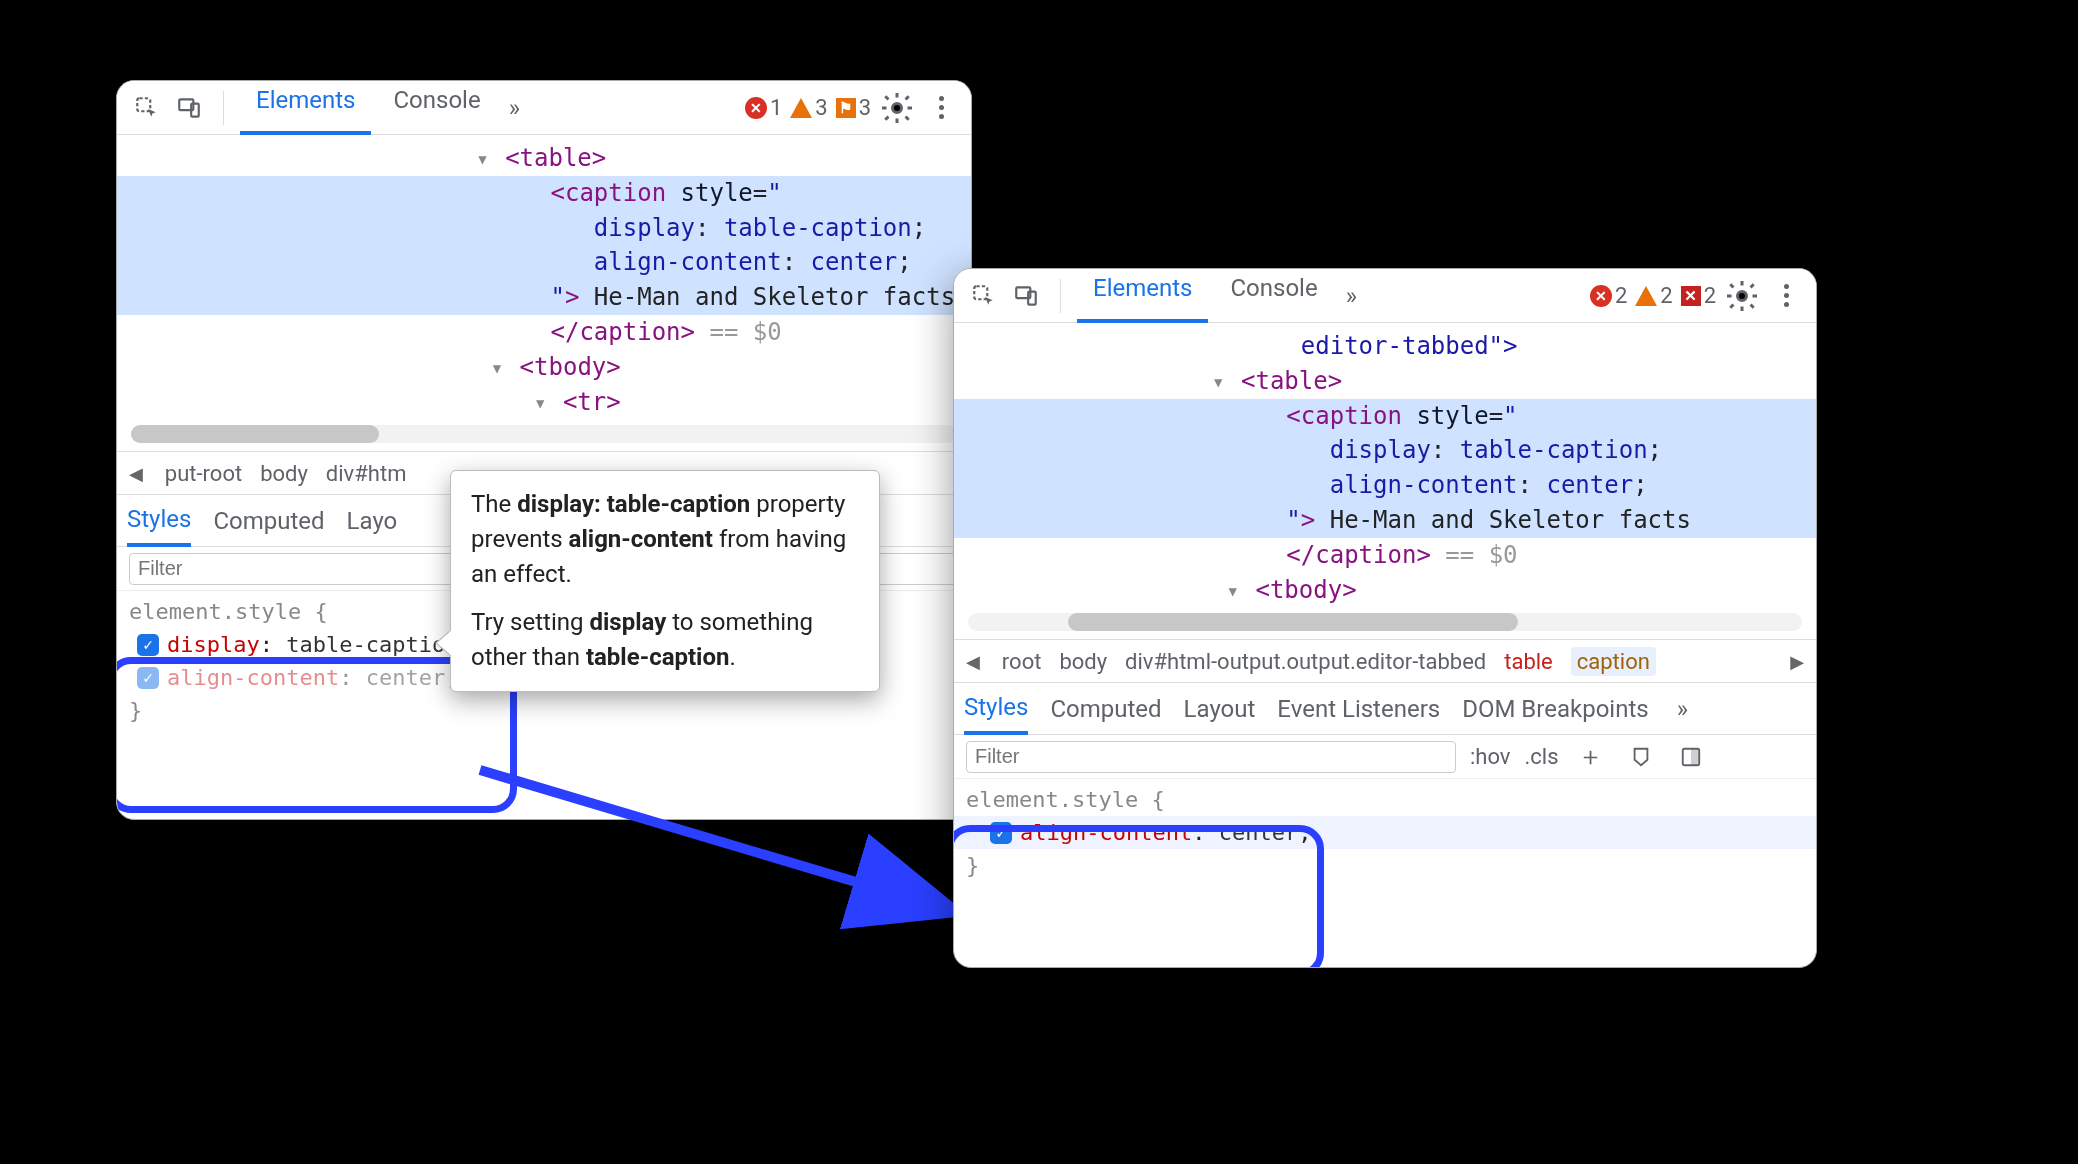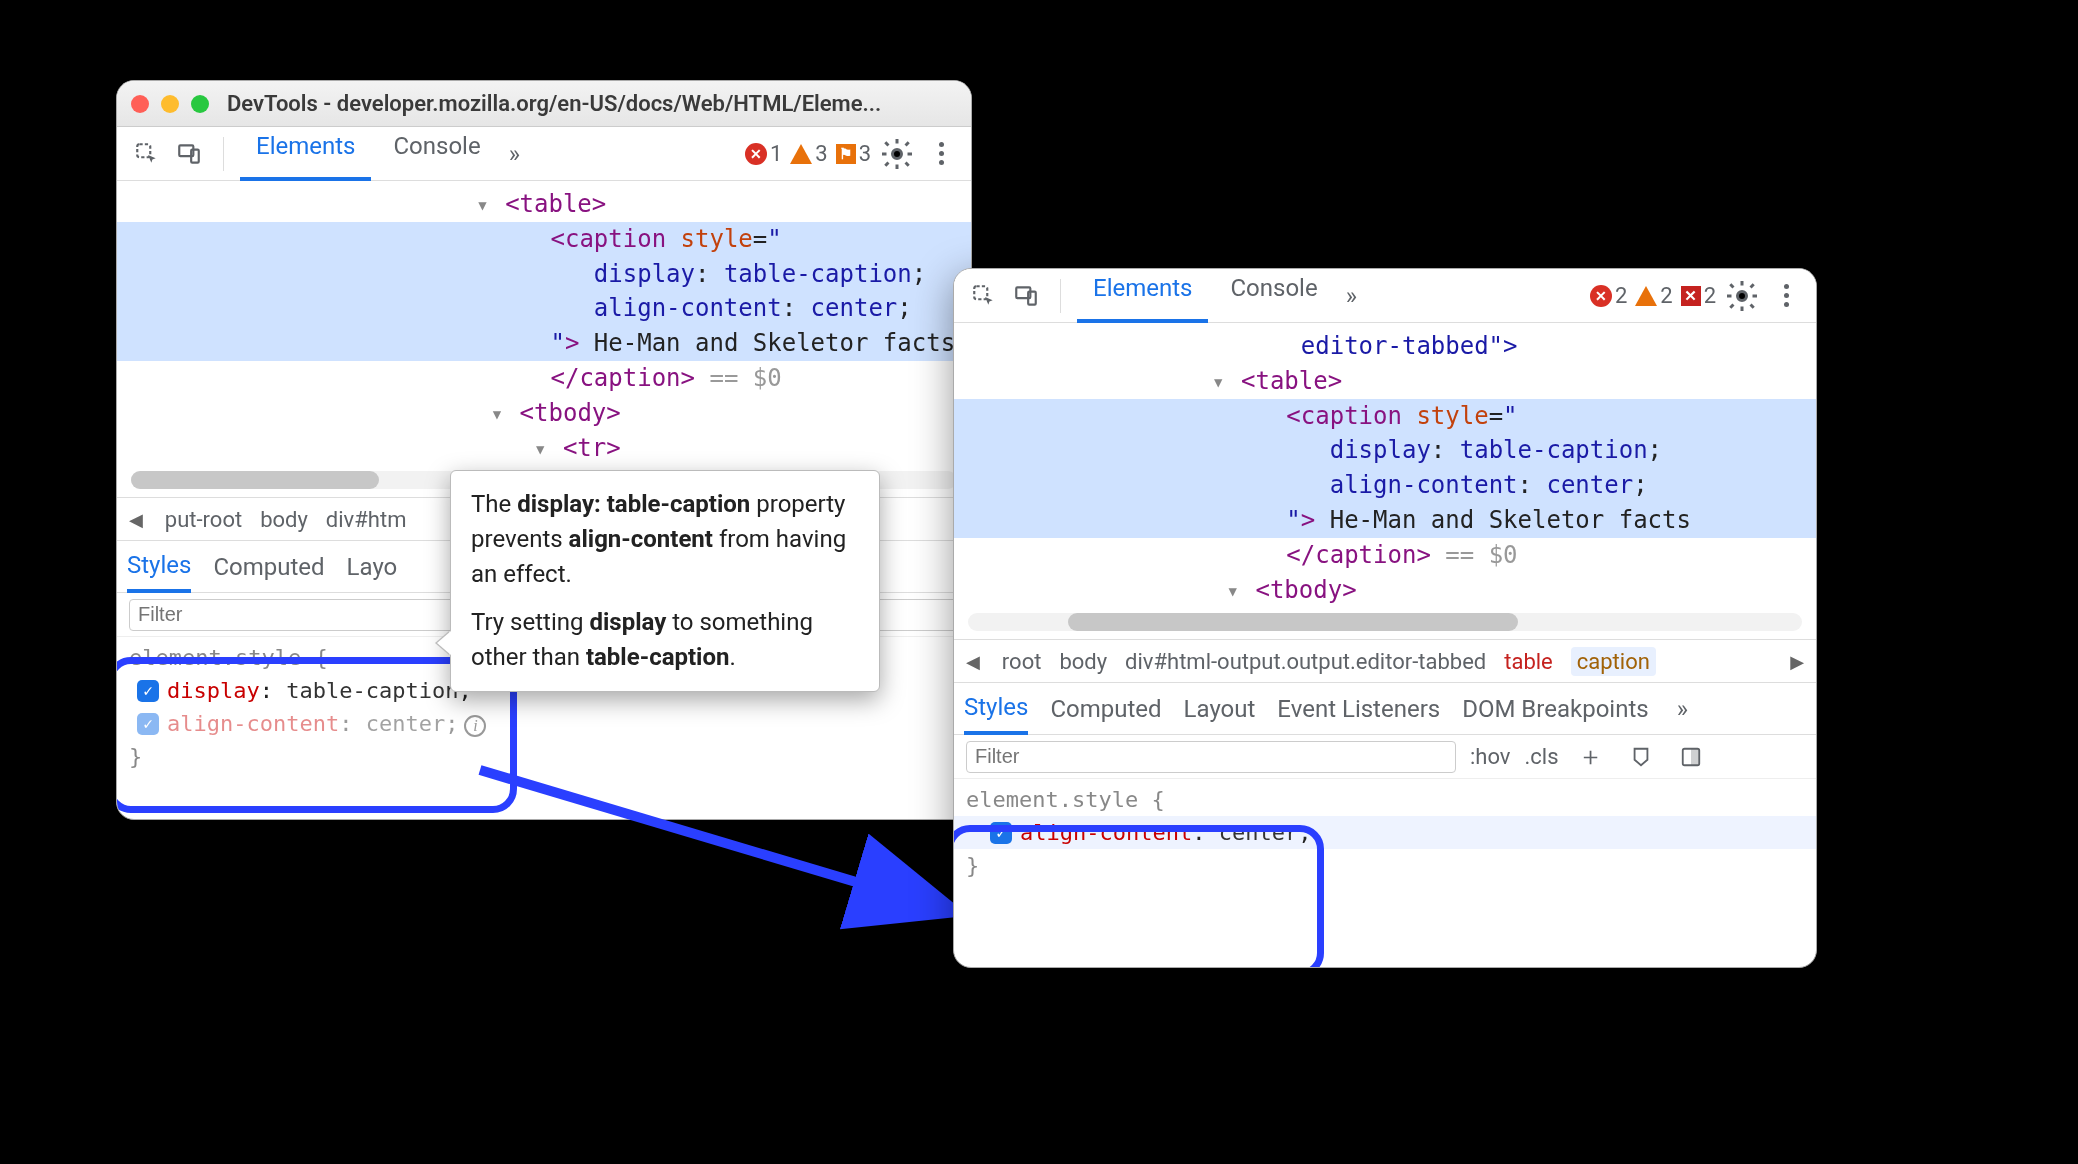--- a/index.html
+++ b/index.html
@@ -118,21 +118,21 @@
     font-family: Menlo, Monaco, Consolas, monospace;
     font-size: 24px;
     line-height: 1.45;
     padding: 6px 0 0 0;
     background: #fff;
   }
   .dom-line { white-space: pre; padding: 0 24px 0 0; }
   .selected-line { background: #cfe2ff; }
   .disclosure { color: #888; font-size: 14px; padding-right: 4px; display: inline-block; transform: translateY(-2px);}
   .tag-angle { color: #881280; }
-  .attr-name { color: #c2410c; }
+  .attr-name { color: #0f172a; }
   .attr-val { color: #1a1aa6; }
   .txt { color: #222; }
   .eqdollar { color: #999; }
   .str-punct { color: #1a1aa6; }
 
   .hscroll {
     height: 18px;
     margin: 6px 14px 8px 14px;
     background: #f2f2f2;
     border-radius: 10px;
@@ -263,28 +263,20 @@
   }
   .arrow-line {
     position: absolute;
     pointer-events: none;
   }
 </style>
 </head>
 <body>
 
 <div class="window" style="left:116px; top:80px; width:856px; height:740px;">
-  <div class="titlebar">
-    <div class="traffic">
-      <div class="dot red"></div>
-      <div class="dot yellow"></div>
-      <div class="dot green"></div>
-    </div>
-    <div class="title-text">DevTools - developer.mozilla.org/en-US/docs/Web/HTML/Eleme...</div>
-  </div>
 
   <div class="toolbar">
     <div class="icon-btn">
       <svg viewBox="0 0 24 24" width="26" height="26">
           <rect x="3" y="3" width="12" height="12" rx="2" fill="none" stroke="#5f6368" stroke-width="2" stroke-dasharray="3 2"></rect>
           <path d="M13 13 l7 3 -3 1 -1 3 z" fill="#5f6368"></path>
         </svg>
     </div>
     <div class="icon-btn">
       <svg viewBox="0 0 24 24" width="26" height="26">

